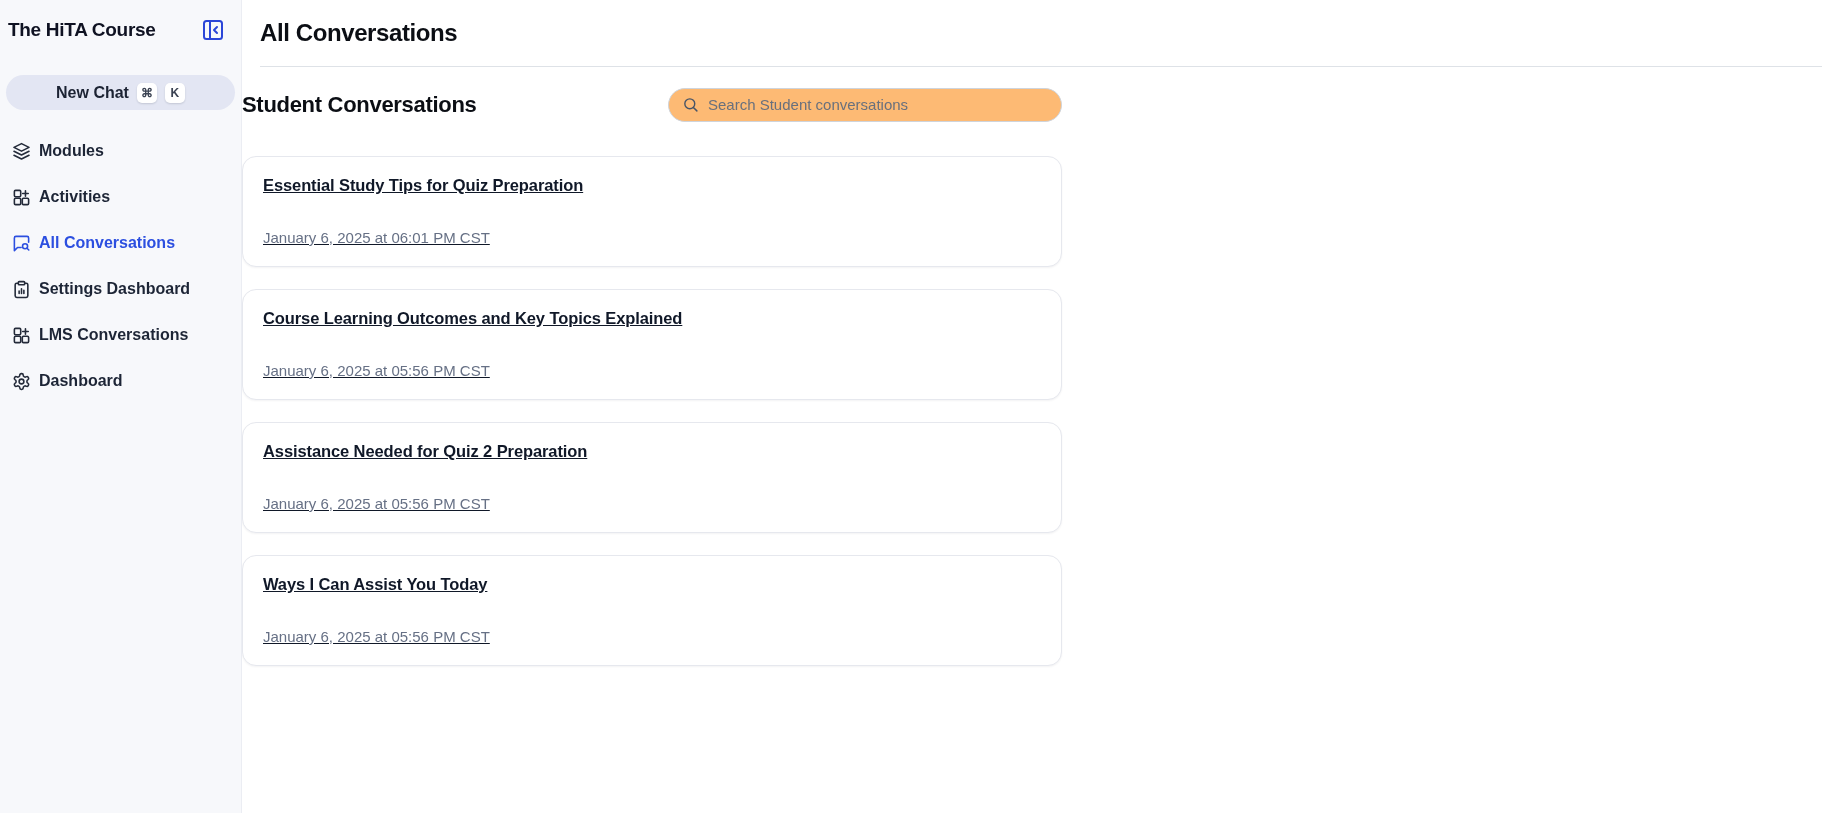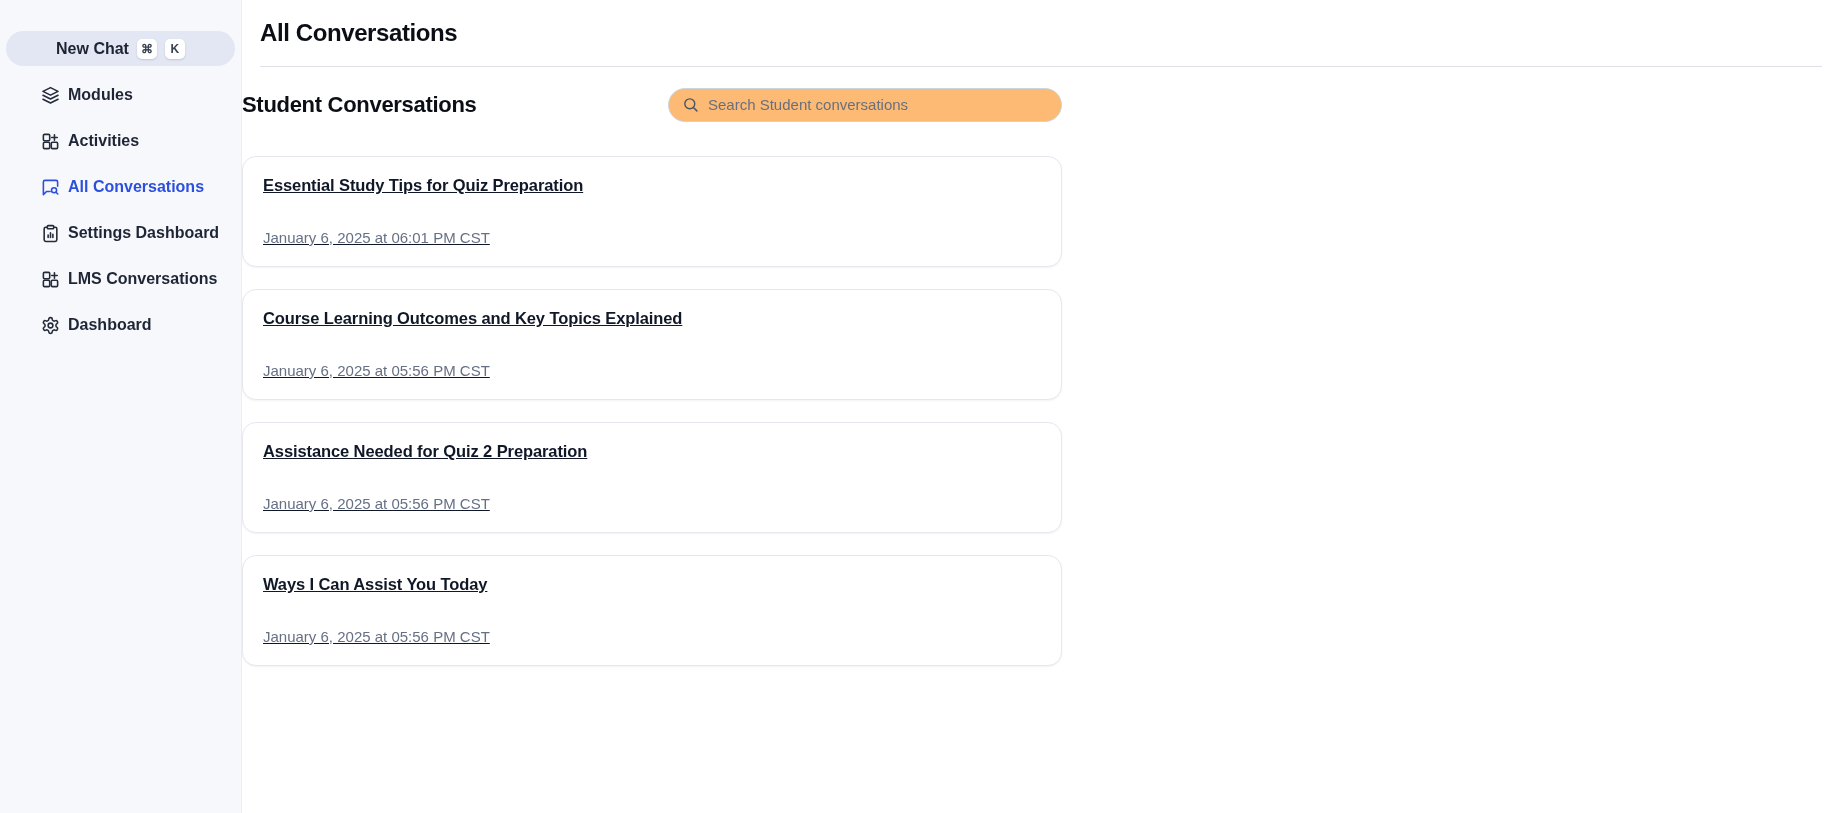--- a/index.html
+++ b/index.html
@@ -22,34 +22,34 @@
   .sidebar-title {
     font-size:19px; font-weight:700; color:#0f1222; letter-spacing:-0.3px;
     white-space:nowrap;
   }
   .collapse-btn {
     width:28px; height:28px; border:none; background:transparent;
     display:flex; align-items:center; justify-content:center;
     color:#2b46d8; cursor:pointer; padding:0;
   }
   .new-chat {
-    margin:31px 6px 0 6px; height:35px; flex:0 0 35px;
+    margin:31px 6px 12px 6px; height:35px; flex:0 0 35px;
     border:none; border-radius:18px; background:#e3e6f3;
     display:flex; align-items:center; justify-content:center; gap:8px;
     cursor:pointer;
   }
   .new-chat-label { font-size:16px; font-weight:600; color:#1c2333; }
   .kbd {
     min-width:20px; height:20px; padding:0 4px;
     background:#ffffff; border-radius:5px;
     display:flex; align-items:center; justify-content:center;
     font-size:12px; font-weight:600; color:#3a4252;
     box-shadow:0 1px 2px rgba(16,24,40,.15);
   }
-  .nav { margin-top:6px; display:flex; flex-direction:column;margin-left:29px; }
+  .nav { margin-top:6px; display:flex; flex-direction:column; }
   .nav-item {
     height:46px; padding:0 12px;
     display:flex; align-items:center; gap:8px;
     font-size:16px; font-weight:600; color:#1d2536;
     cursor:pointer; white-space:nowrap;
   }
   .nav-item .nav-icon { display:flex; align-items:center; justify-content:center; color:#242b3a; }
   .nav-item.active, .nav-item.active .nav-icon { color:#2c4fe0; }
   
   .main { flex:1; display:flex; flex-direction:column; background:#fff; }
@@ -87,20 +87,32 @@
   }
   .card-title { font-size:16.5px; font-weight:600; color:#101828; letter-spacing:-0.1px; }
   .card-time  { font-size:15px; color:#667085; }
   svg { display:block; }
 </style>
 </head>
 <body>
 
 <aside class="sidebar">
 
+  <div class="sidebar-header">
+    <div class="sidebar-title">The HiTA Course</div>
+    <button class="collapse-btn">
+      <span>
+        <svg width="24" height="24" viewBox="0 0 24 24" fill="none" stroke="currentColor" stroke-width="2" stroke-linecap="round" stroke-linejoin="round">
+          <rect x="3" y="3" width="18" height="18" rx="2.5"></rect>
+          <path d="M9 3v18"></path>
+          <path d="m16 15-3-3 3-3"></path>
+        </svg>
+      </span>
+    </button>
+  </div>
 
   <button class="new-chat">
     <span class="new-chat-label">New Chat</span>
     <span class="kbd">⌘</span>
     <span class="kbd">K</span>
   </button>
 
   <nav class="nav">
 
     <div class="nav-item">

